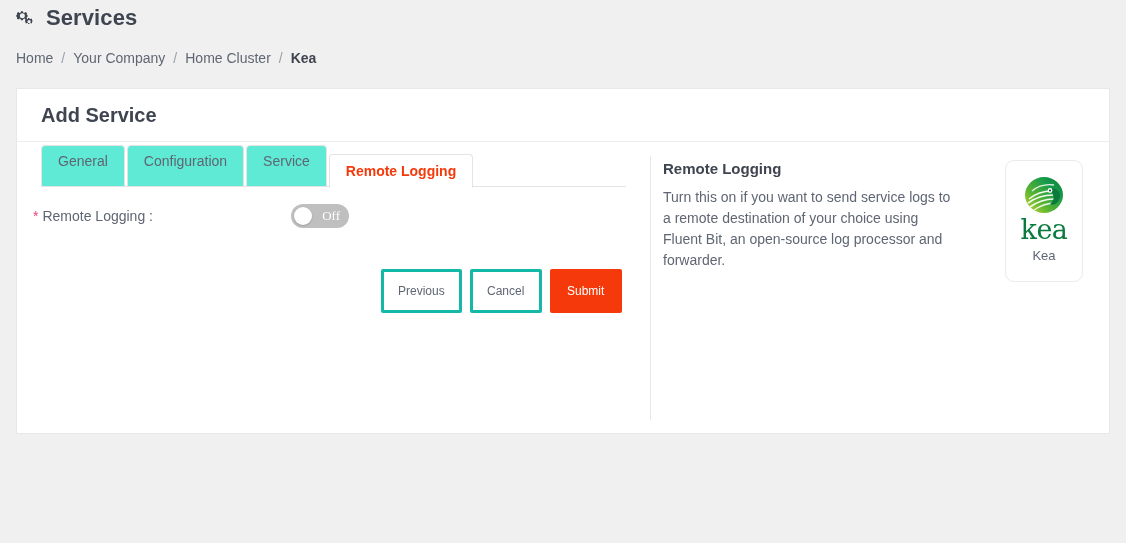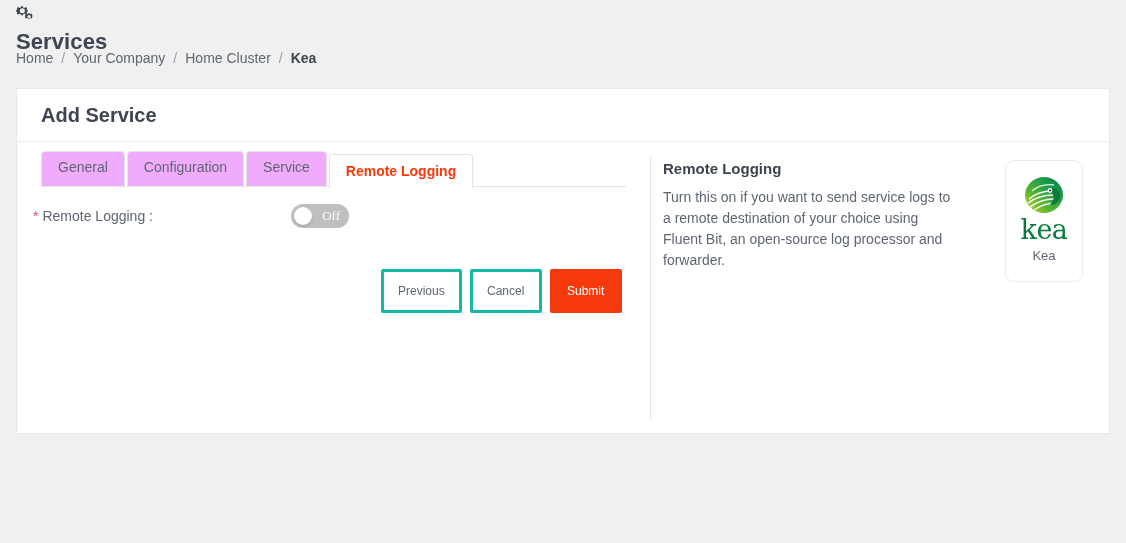--- a/index.html
+++ b/index.html
@@ -12,24 +12,24 @@
     background: #f0f0f0;
     font-family: "Liberation Sans", sans-serif;
     font-size: 14px;
     color: #555d66;
     overflow: hidden;
   }
 
   
   .page-header {
     display: flex;
+    align-items: center;
     gap: 8px;
     padding: 3px 0 0 16px;
     height: 30px;
-    flex-direction: column;
   }
   .cogs-icon {
     width: 22px;
     height: 20px;
     display: block;
     color: #3e4450;
   }
   .page-title {
     font-size: 22px;
     font-weight: bold;
@@ -116,26 +116,26 @@
     position: absolute;
     left: 0;
     right: 0;
     bottom: 0;
     height: 1px;
     background: #e4e4e4;
   }
   .tab {
     position: relative;
     z-index: 2;
-    height: 36px;
+    height: 42px;
     line-height: 31px;
     padding: 0 16px;
     font-size: 14px;
     color: #5f6673;
-    background: #f0abfc;
+    background: #5eead4;
     border: 1px solid #e4e4e4;
     border-radius: 4px 4px 0 0;
     margin-right: 2px;
     cursor: pointer;
     box-sizing: border-box;
     white-space: nowrap;
   }
   .tab.active {
     background: #ffffff;
     color: #f5390b;

